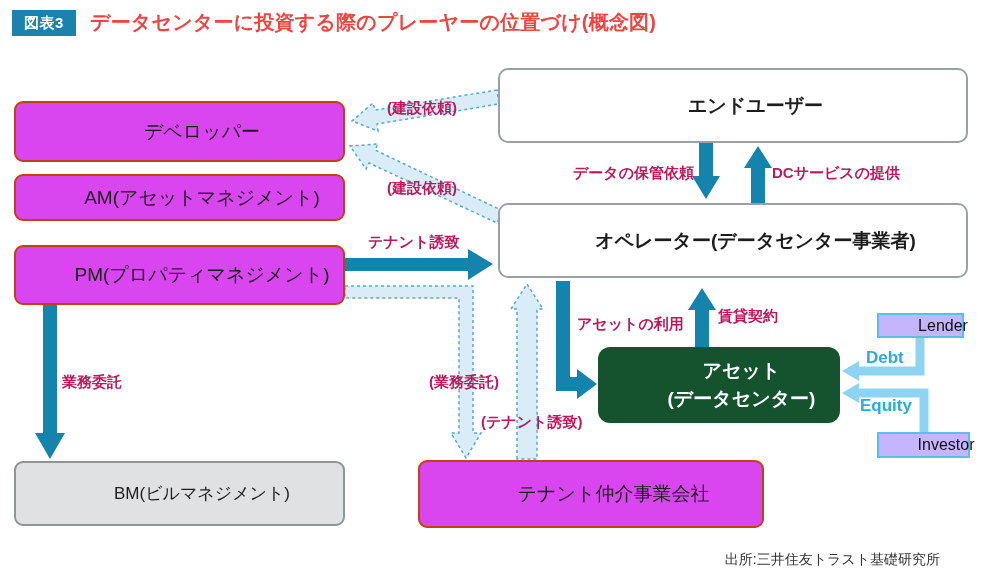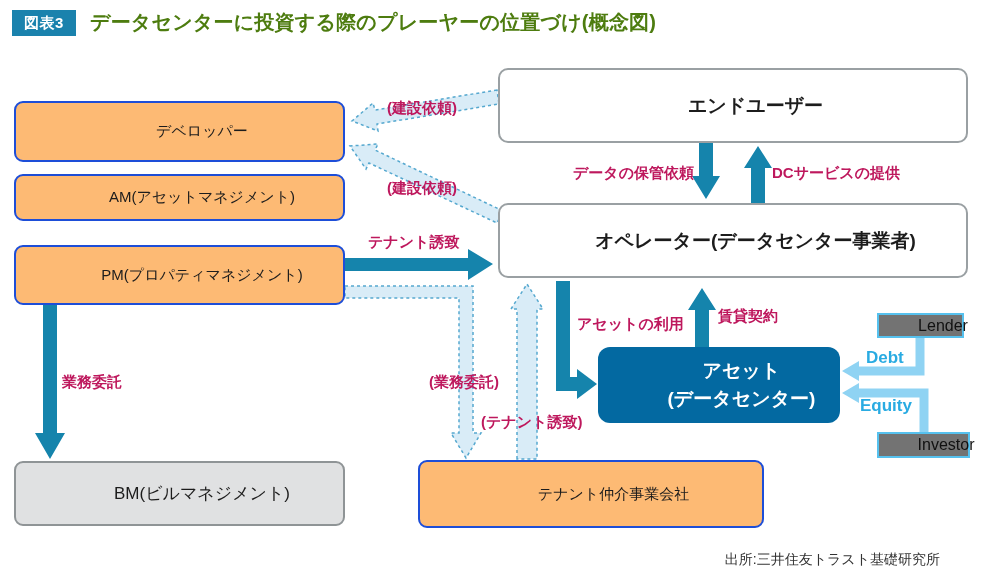--- a/index.html
+++ b/index.html
@@ -16,46 +16,46 @@
   .fig-badge {
     position: absolute; left: 12px; top: 10px;
     width: 64px; height: 26px;
     background: #1a82ad; color: #ffffff;
     font-size: 15px; font-weight: bold;
     display: flex; align-items: center; justify-content: center;
     letter-spacing: 0.5px;
   }
   .fig-title {
     position: absolute; left: 90px; top: 9px;
-    font-size: 20px; font-weight: bold; color: #4d7c0f;
+    font-size: 20px; font-weight: bold; color: #ef4444;
     letter-spacing: 0.2px;
   }
   
   svg.arrow-layer { position: absolute; left: 0; top: 0; z-index: 1; }
   .box   { position: absolute; z-index: 2; display: flex; align-items: center; justify-content: center; text-align: center; padding-left: 45px; }
   .lbl   { position: absolute; z-index: 3; white-space: nowrap; }
   
   .box-blue {
-    background: #fdba74; border: 2px solid #1d4ed8; border-radius: 9px;
-    font-size: 15px; color: #1c1c1c;
+    background: #d946ef; border: 2px solid #c2410c; border-radius: 9px;
+    font-size: 19px; color: #1c1c1c;
   }
   .box-gray {
     background: #e0e1e2; border: 2px solid #8f9496; border-radius: 9px;
     font-size: 17px; color: #1c1c1c;
   }
   .box-white {
     background: #ffffff; border: 2px solid #9aa0a3; border-radius: 10px;
     font-size: 19px; font-weight: bold; color: #1c1c1c;
   }
   .box-asset {
-    background: #0369a1; border: none; border-radius: 12px;
+    background: #14532d; border: none; border-radius: 12px;
     font-size: 19px; font-weight: bold; color: #ffffff; line-height: 1.45;
   }
   .box-fin {
-    background: #737373; border: 2px solid #56c1ee;
+    background: #c4b5fd; border: 2px solid #56c1ee;
     font-size: 16px; color: #111111;
   }
   
   .lbl-teal { color: #be185d; font-size: 15px; font-weight: bold; }
   .lbl-sky  { color: #29abe2; font-size: 17px; font-weight: bold; }
   .src-note {
     position: absolute; z-index: 3; right: 60px; top: 551px;
     font-size: 14px; color: #333333;
   }
 </style>

